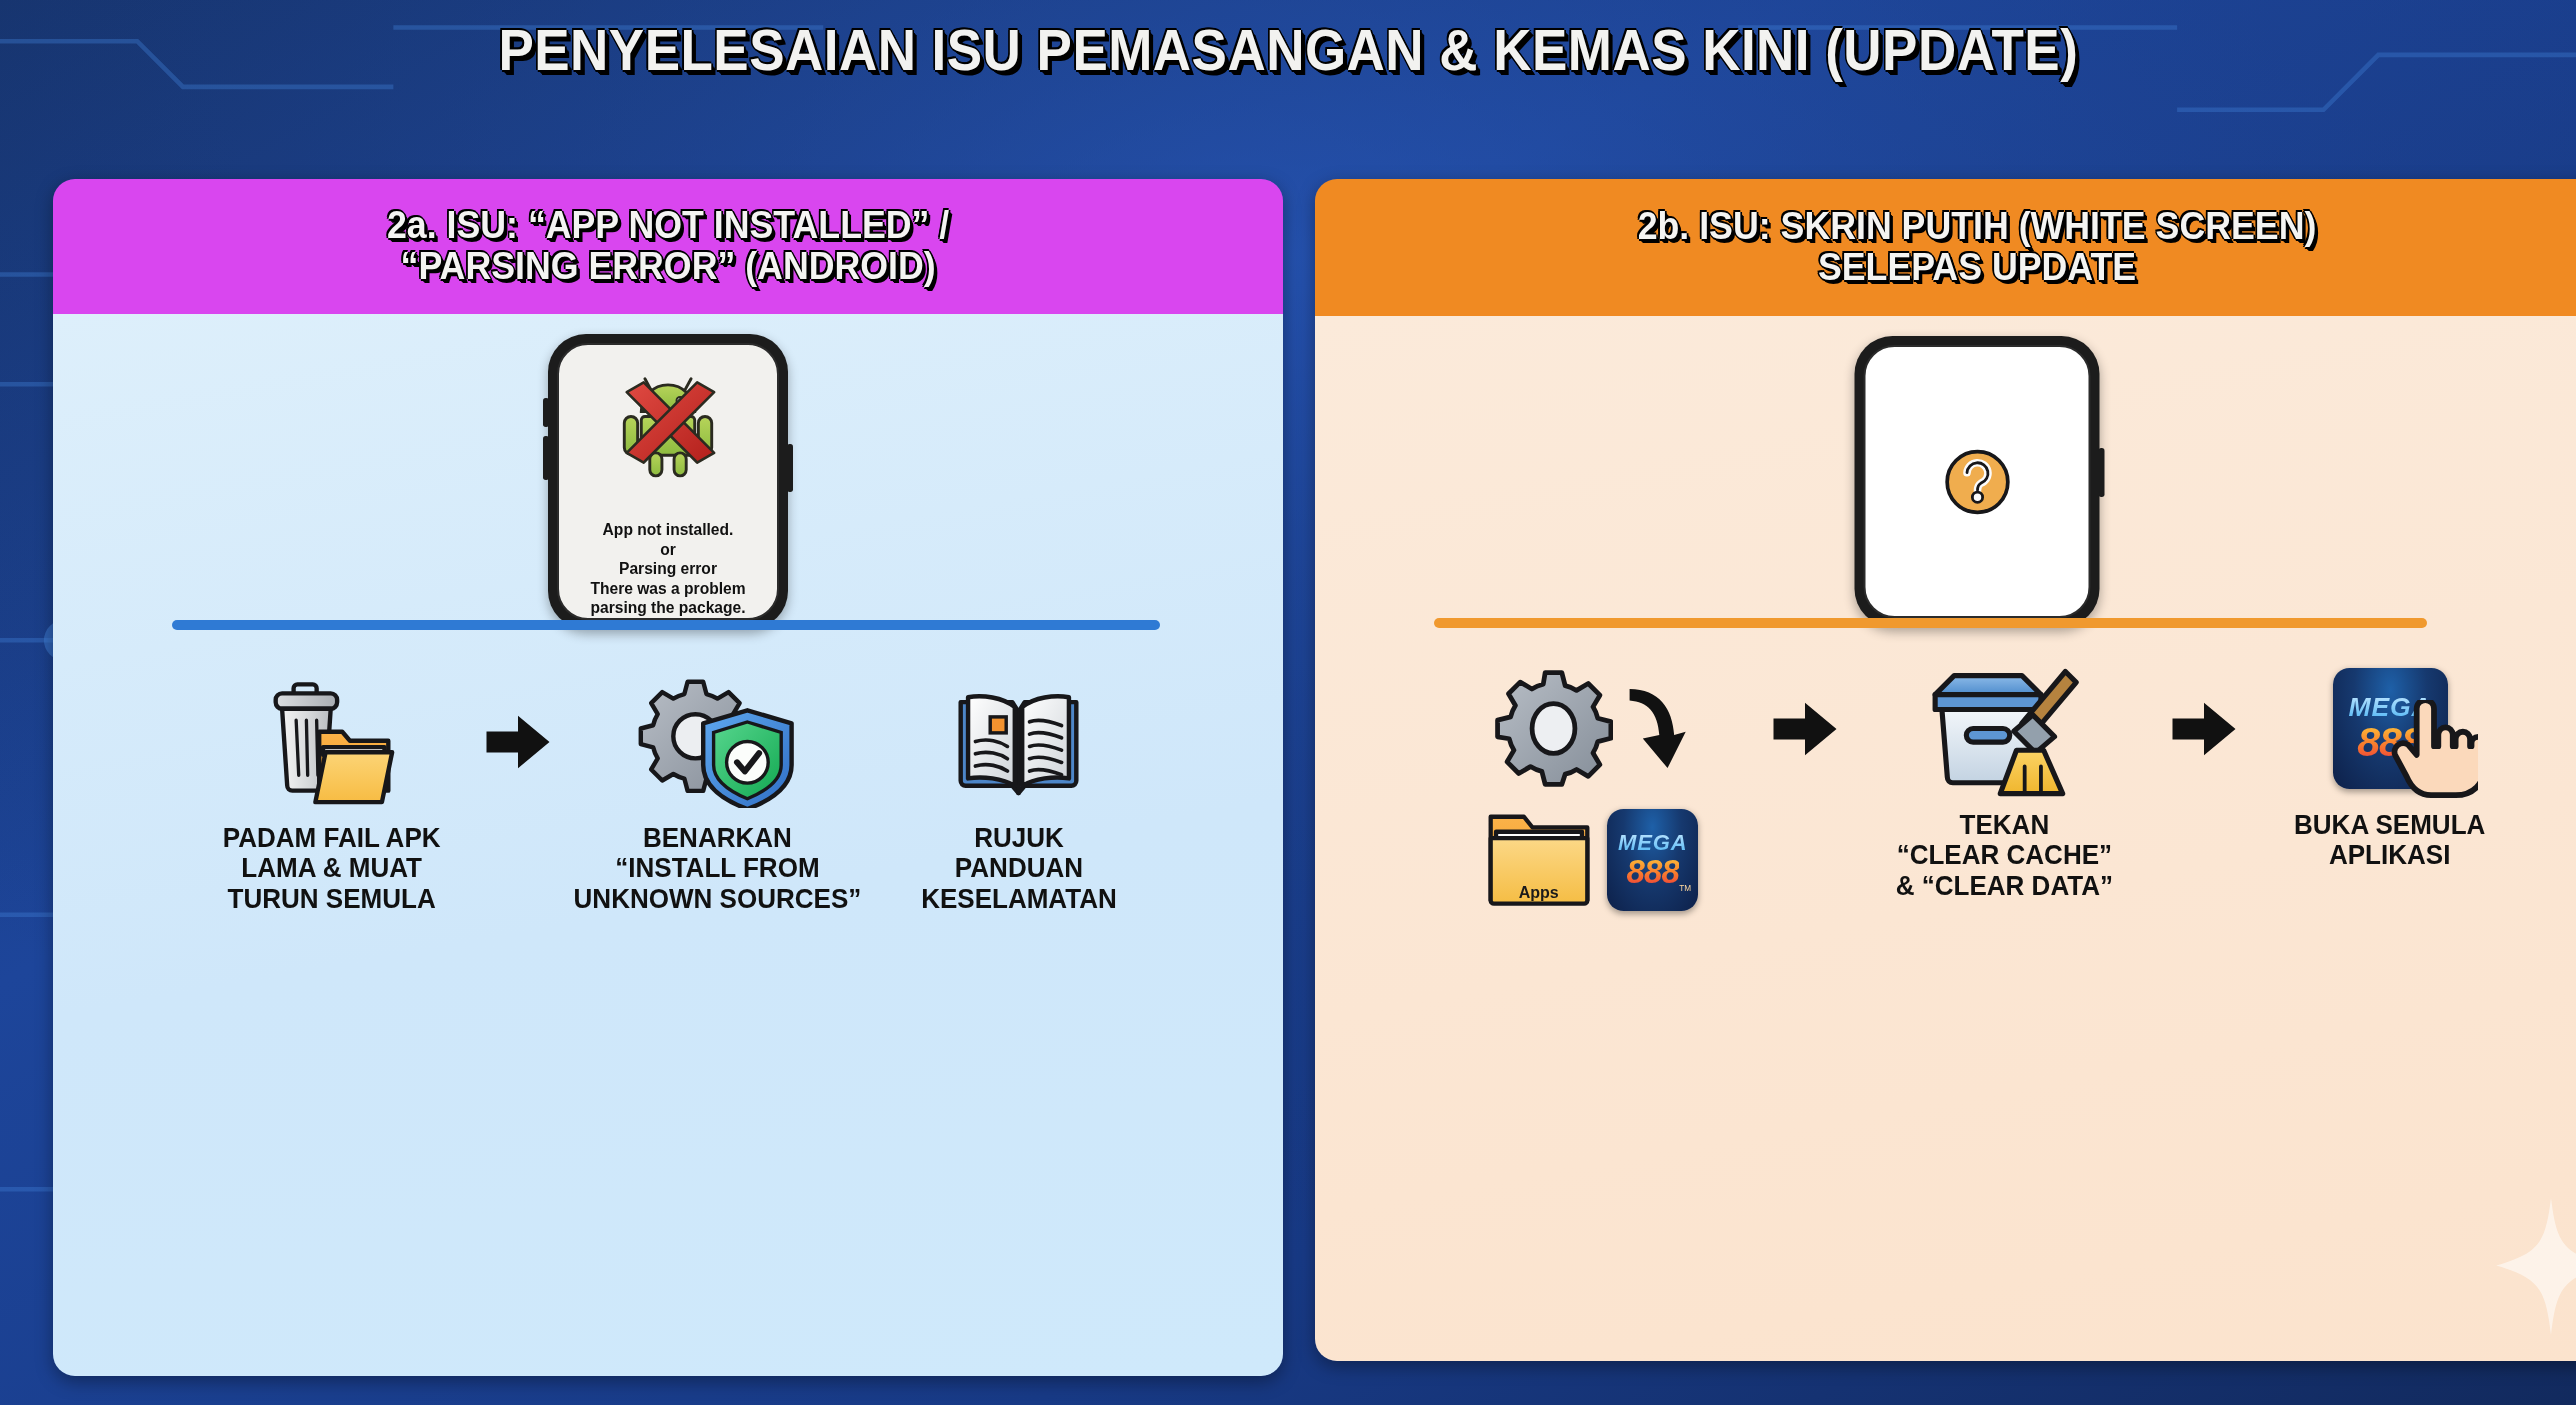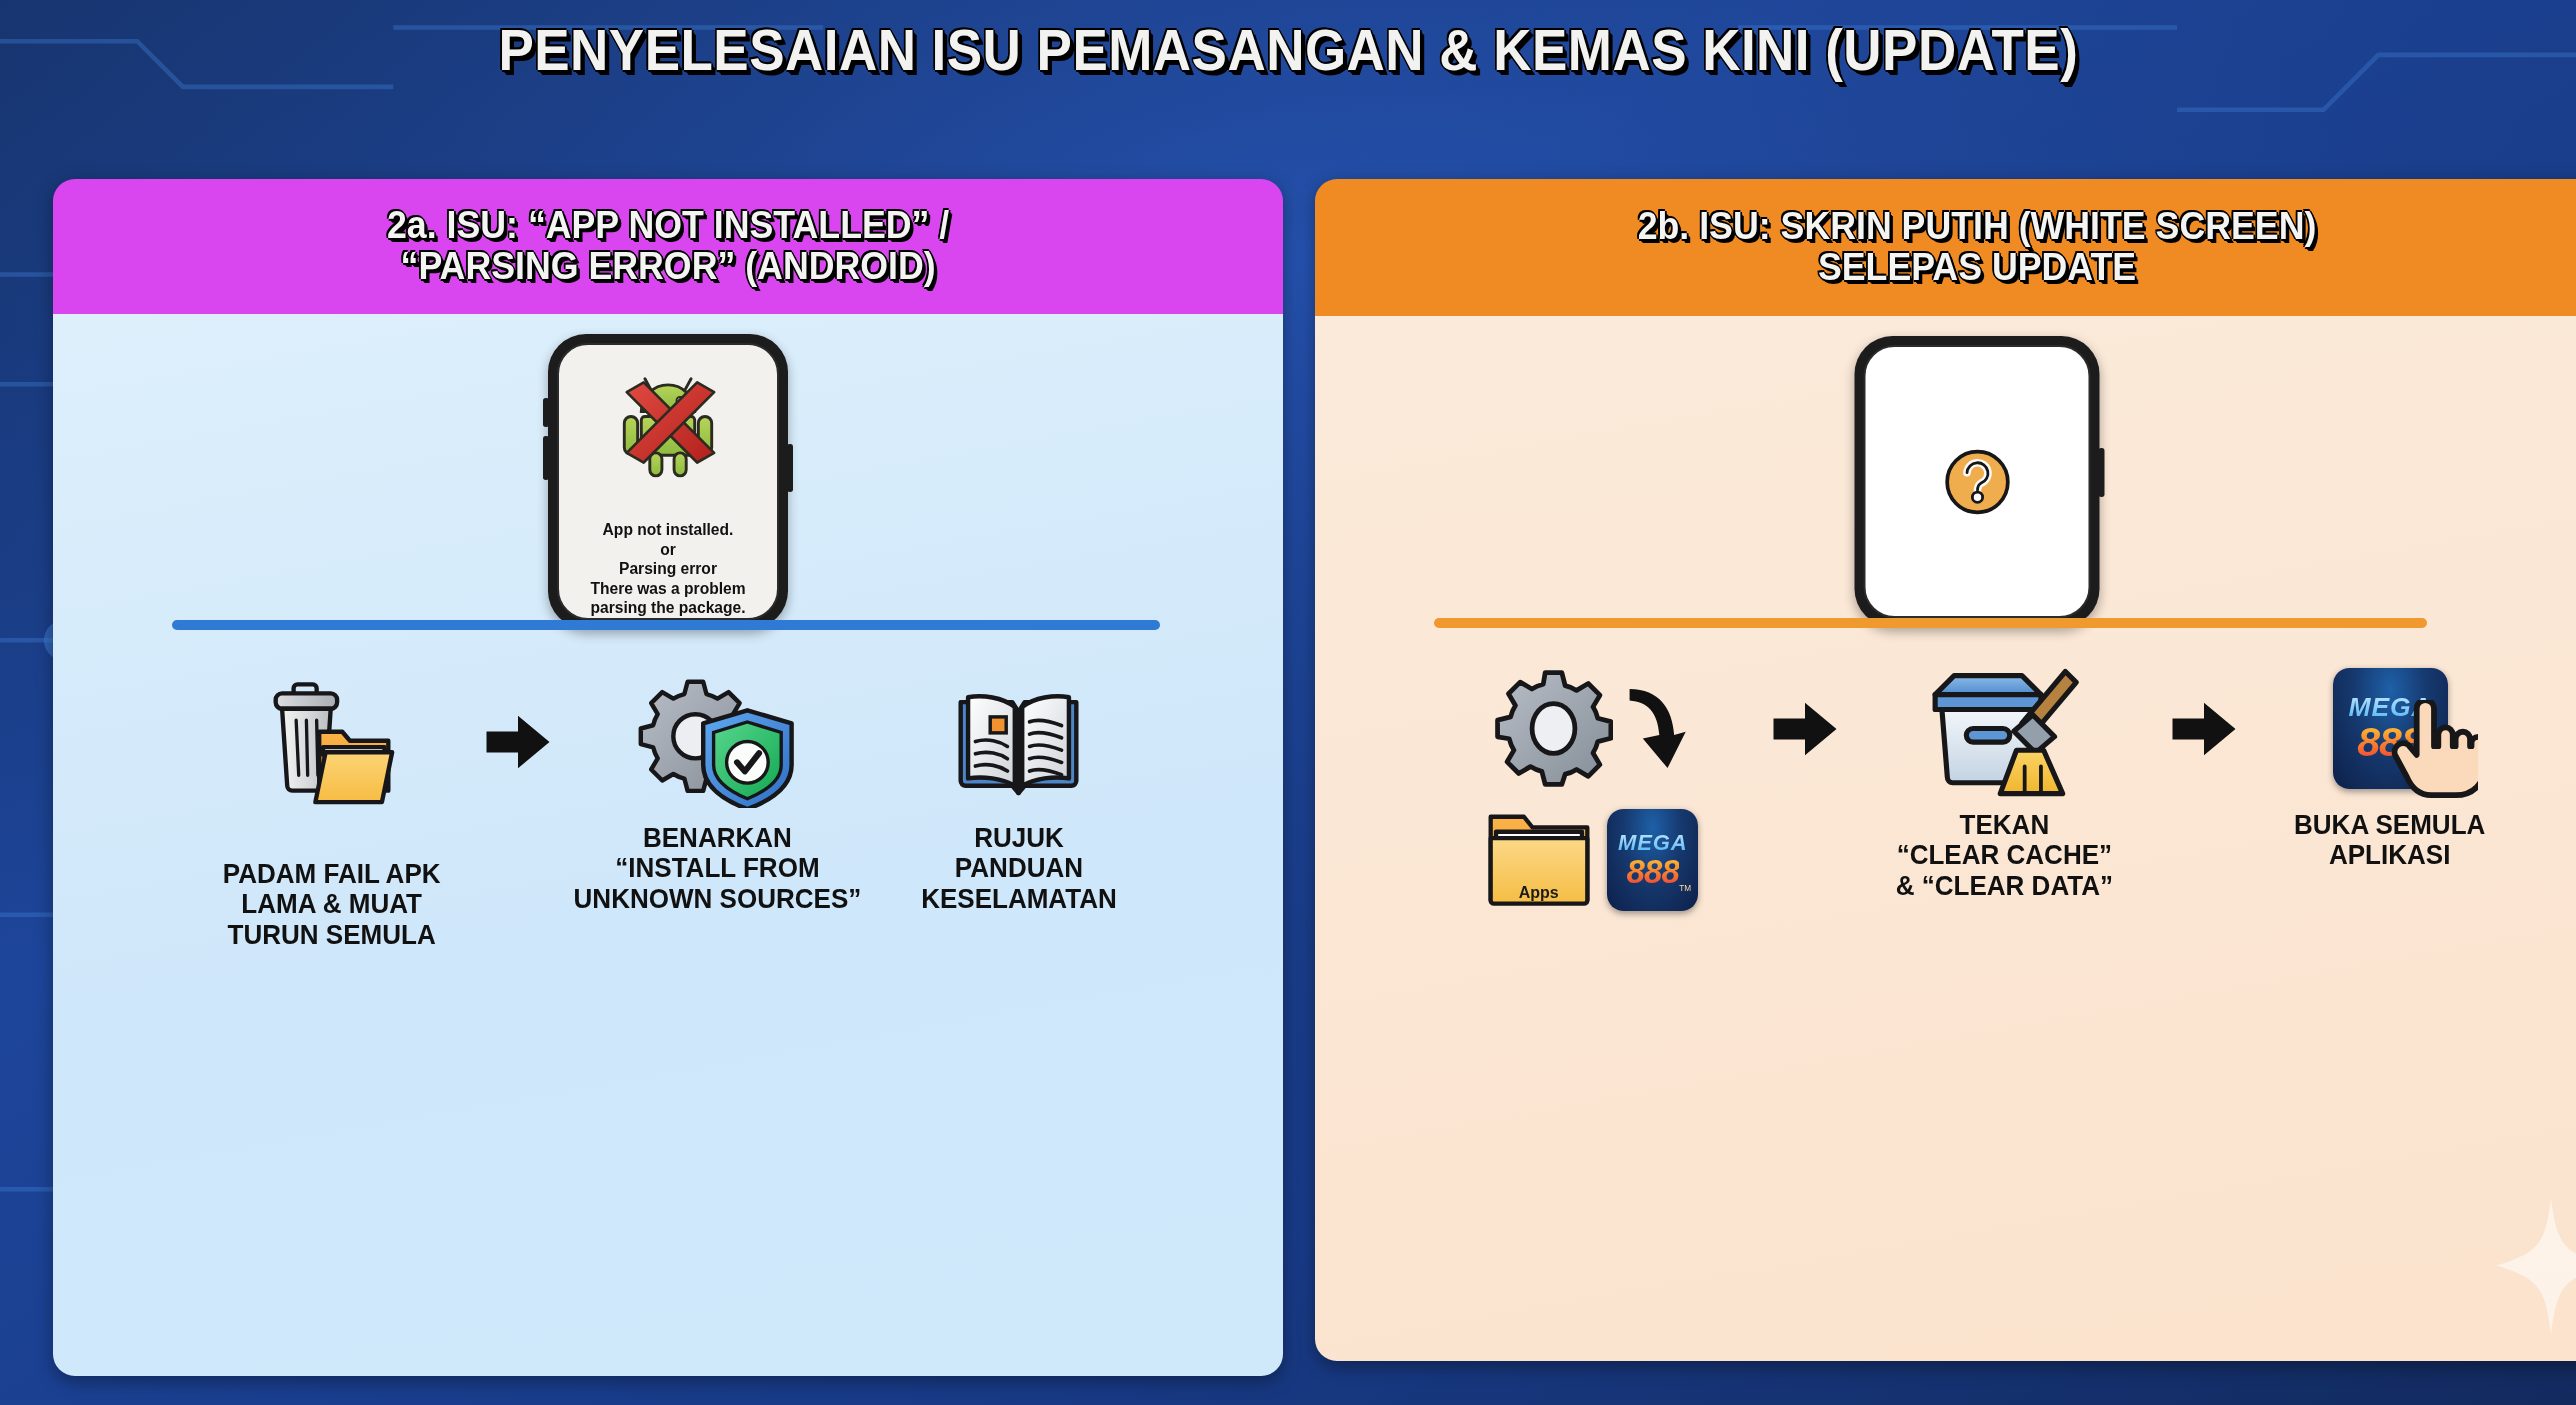--- a/index.html
+++ b/index.html
@@ -264,21 +264,21 @@
 Parsing error
 There was a problem
 parsing the package.</div>
       </div>
     </div>
 
     <div class="divider" id="divider-left"></div>
 
     <div class="steps" id="steps-left">
 
-      <div class="step" style="width:302px;gap:36px;">
+      <div class="step" style="width:302px;">
         <div class="step-icons">
           <svg width="160" height="128" viewBox="0 0 120 100">
             <defs>
               <linearGradient id="binG" x1="0" y1="0" x2="1" y2="0">
                 <stop offset="0%" stop-color="#f4f4f4"></stop>
                 <stop offset="55%" stop-color="#d6d8da"></stop>
                 <stop offset="100%" stop-color="#b9bcc0"></stop>
               </linearGradient>
               <linearGradient id="lidG" x1="0" y1="0" x2="1" y2="0">
                 <stop offset="0%" stop-color="#dcdee1"></stop>

